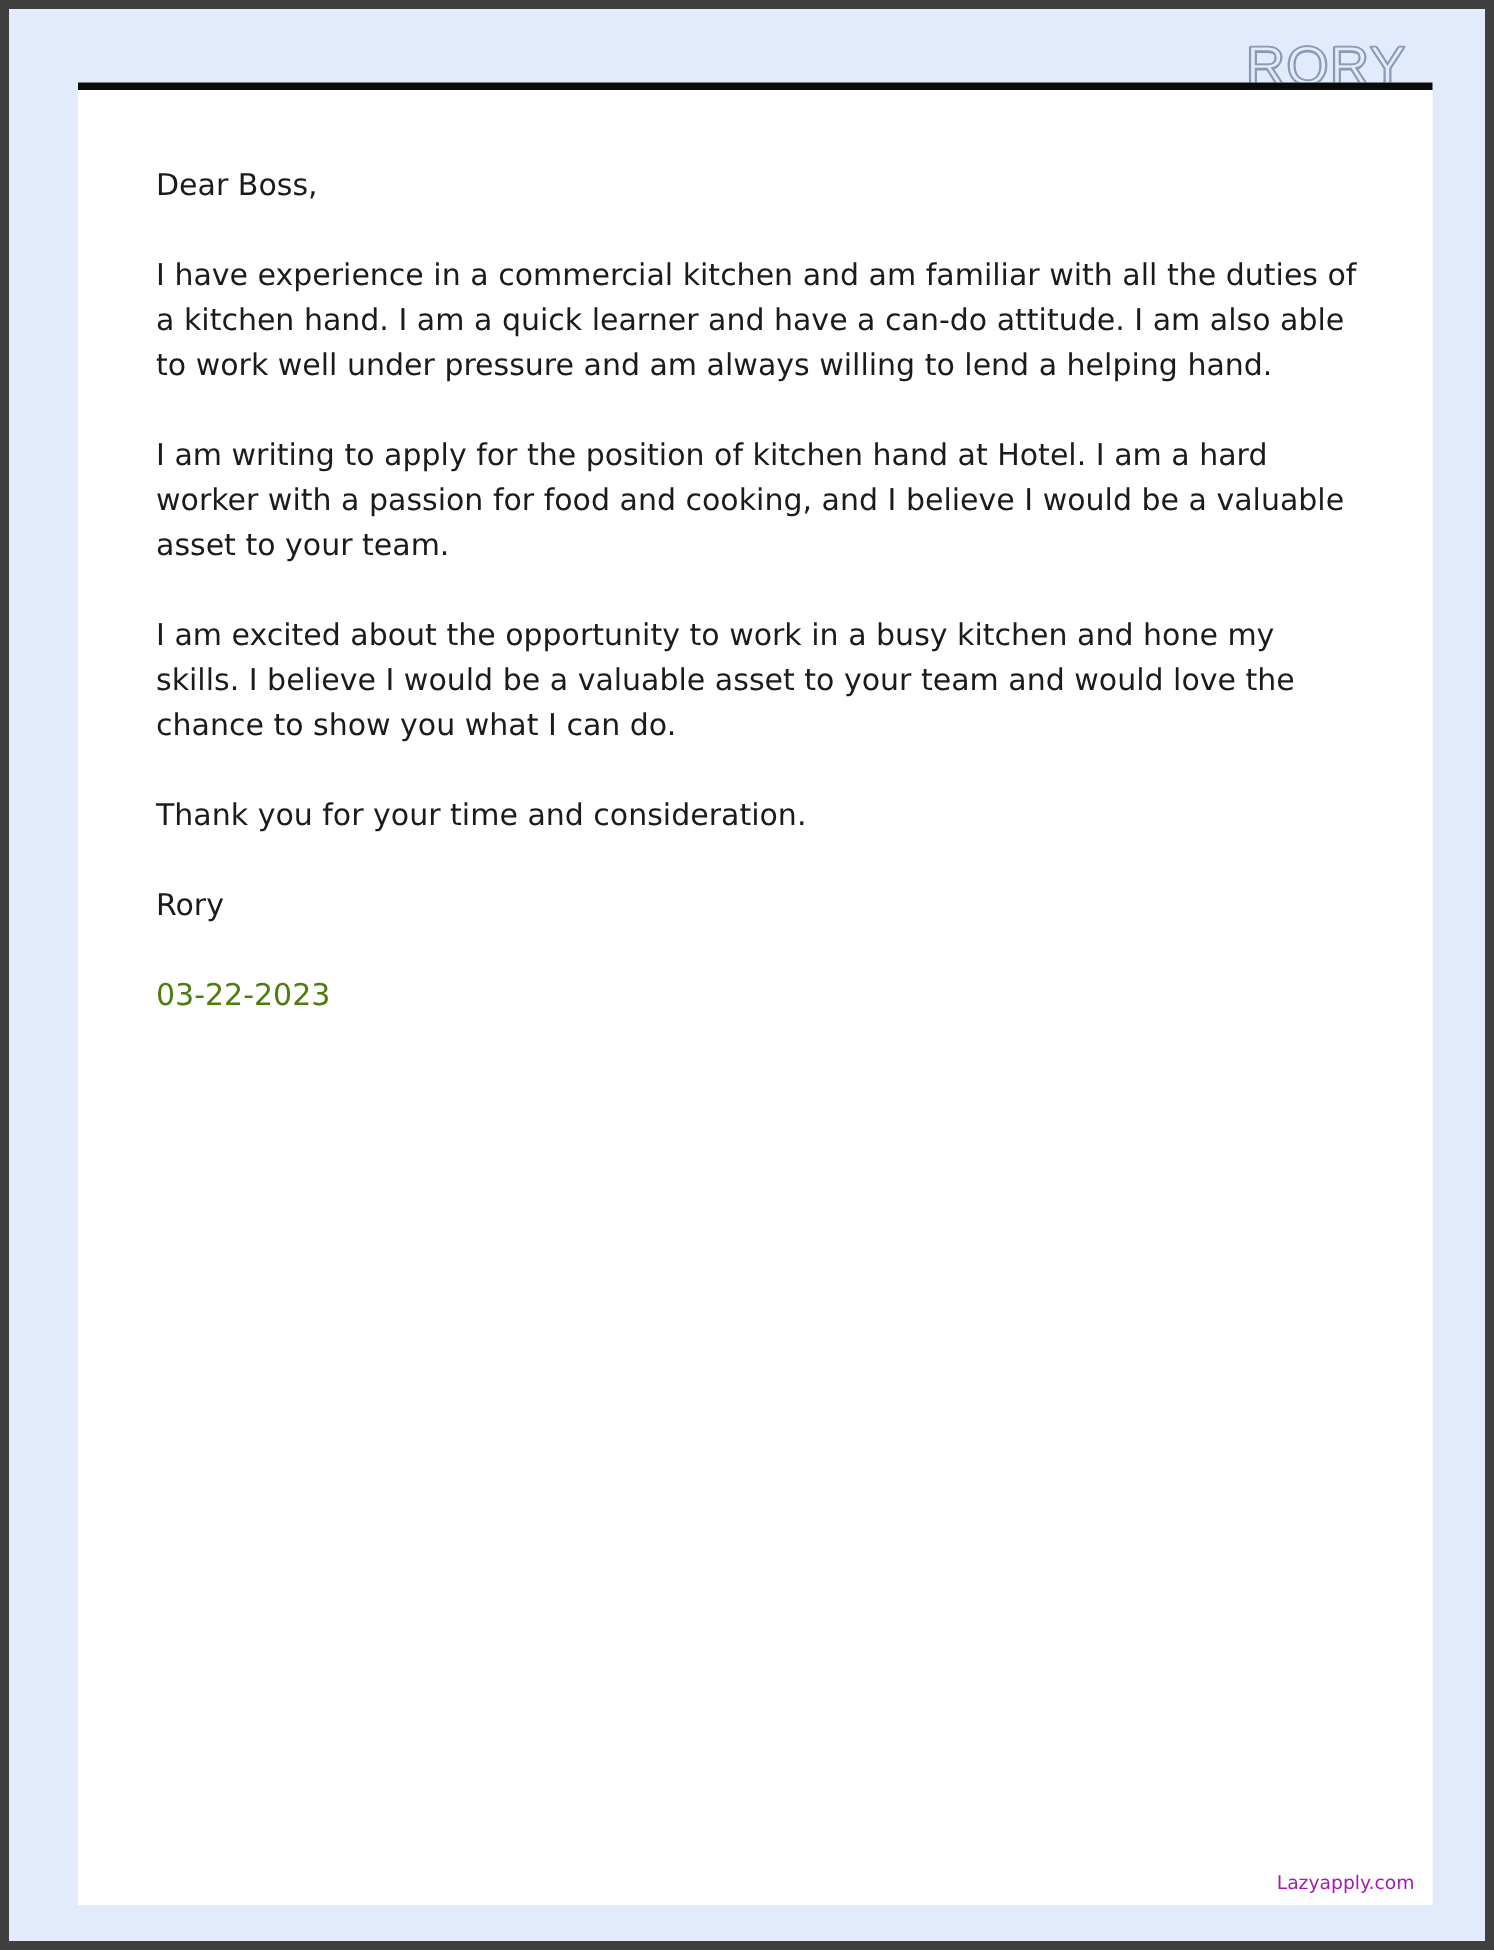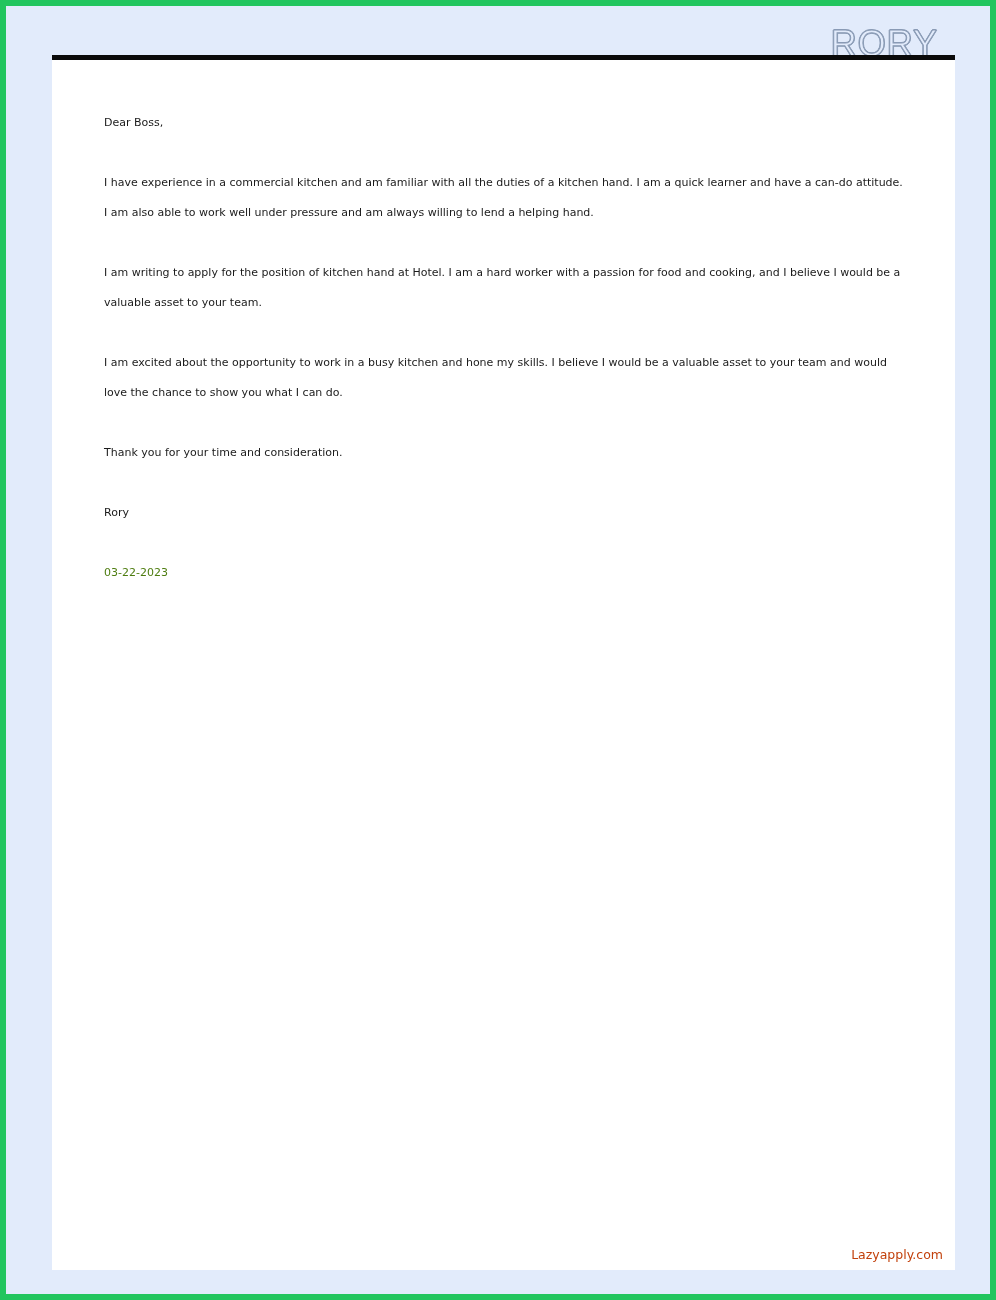--- a/index.html
+++ b/index.html
@@ -11,21 +11,21 @@
     height: 1300px;
     background: #000000;
     font-family: "DejaVu Sans", sans-serif;
   }
   .page {
     position: relative;
     width: 996px;
     height: 1300px;
     background: #e2ebfb;
     box-sizing: border-box;
-    border: 6px solid #22c55e;
+    border: 6px solid #404040;
     overflow: hidden;
   }
   .header-band {
     position: absolute;
     top: 6px;
     left: 6px;
     right: 6px;
     height: 42px;
     background: #e2ebfb;
   }
@@ -50,37 +50,37 @@
     top: 49px;
     width: 903px;
     height: 1215px;
     background: #ffffff;
     border-top: 5px solid #0a0a0a;
     box-sizing: border-box;
   }
   .letter-body {
     padding: 48px 46px 0 52px;
     font-family: "DejaVu Sans", sans-serif;
-    font-size: 11px;
+    font-size: 20px;
     line-height: 30px;
     color: #1b1b1b;
   }
   .letter-body p {
     margin: 0 0 30px 0;
   }
   .date-line {
     color: #4d7c0f;
     margin: 0;
   }
   .footer-credit {
     position: absolute;
     right: 12px;
     bottom: 8px;
     font-size: 12.5px;
-    color: #c2410c;
+    color: #a21caf;
     font-family: "DejaVu Sans", sans-serif;
   }
 </style>
 </head>
 <body>
 
 <div class="page">
 
   <div class="header-band">
     <div class="brand-name">RORY</div>

